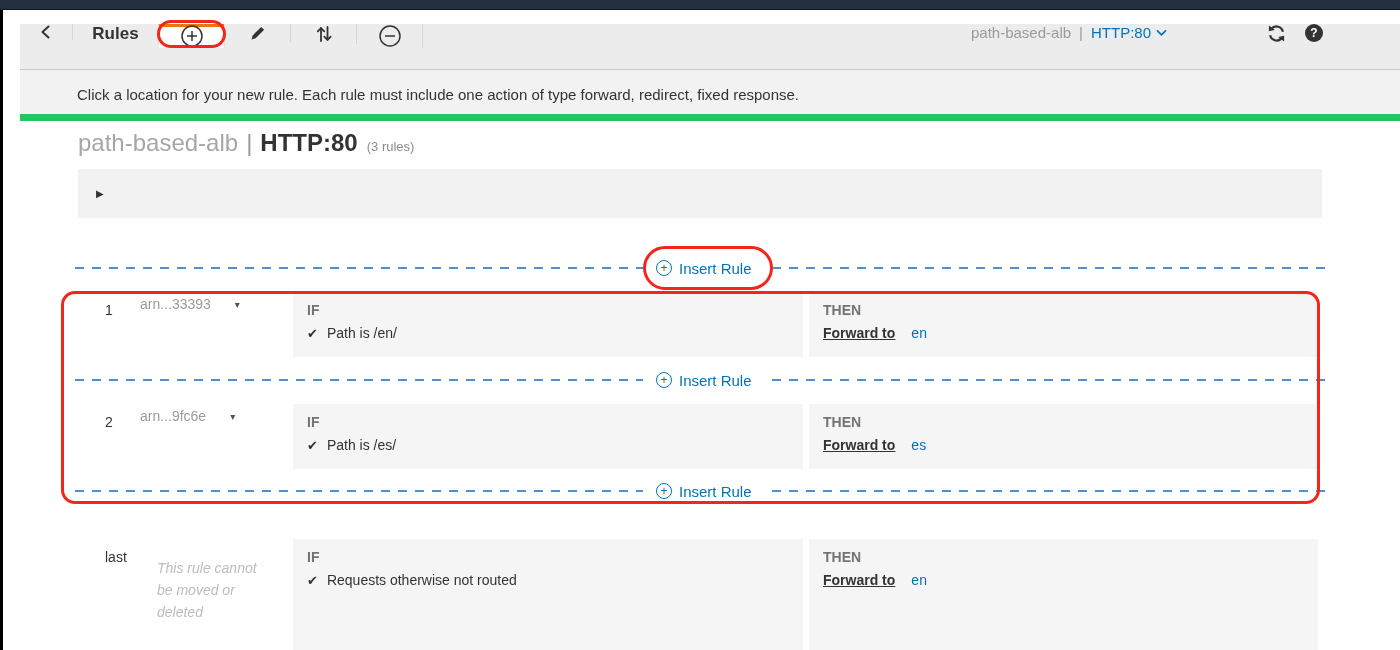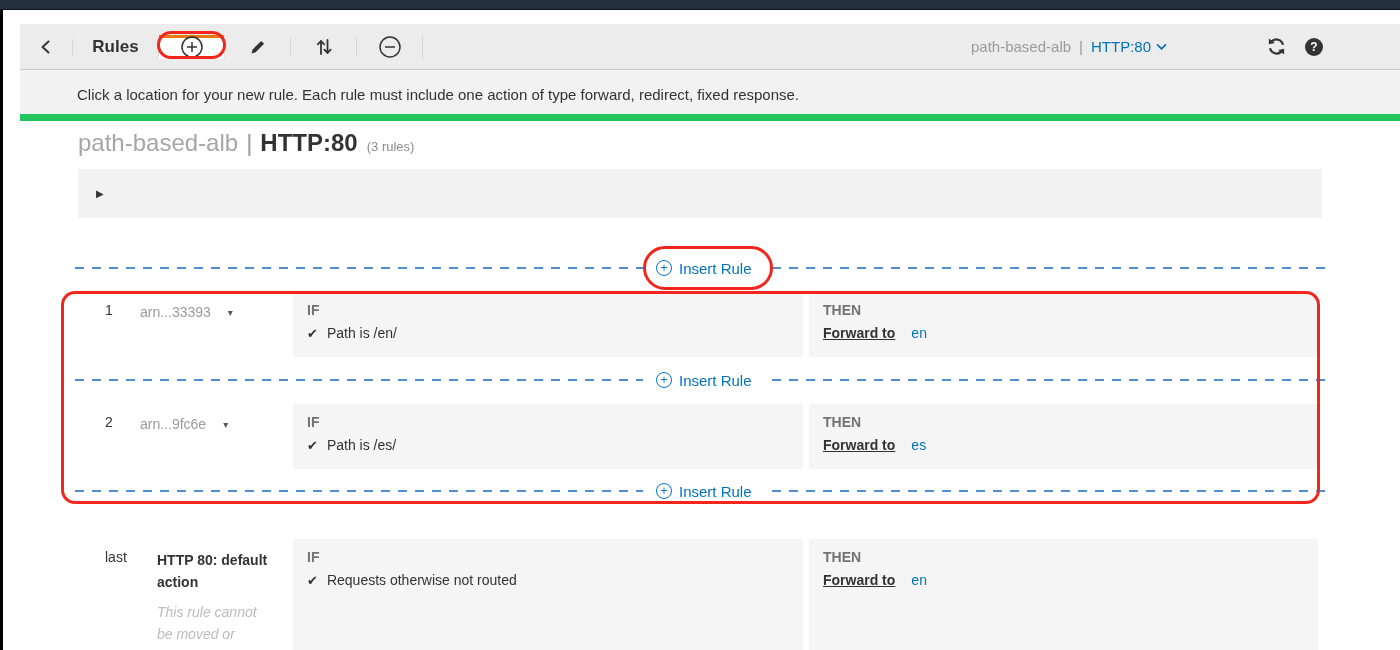--- a/index.html
+++ b/index.html
@@ -3,21 +3,21 @@
 <meta charset="utf-8">
 <style>
   html,body{margin:0;padding:0;background:#fff;}
   .screen{position:relative;width:1400px;height:650px;overflow:hidden;background:#fff;
     font-family:"Liberation Sans","DejaVu Sans",sans-serif;color:#333;}
   .left-edge{position:absolute;left:0;top:0;width:3px;height:650px;background:#000;}
   .topnav{position:absolute;left:0;top:0;width:1400px;height:9px;background:#232f3e;border-bottom:1px solid #10161d;}
 
   
   .toolbar{position:absolute;left:20px;top:24px;width:1380px;height:46px;background:#ececec;
-    border-bottom:1px solid #c9c9c9;display:flex;align-items:center;box-sizing:border-box;}
+    border-bottom:1px solid #c9c9c9;display:flex;align-items:flex-start;box-sizing:border-box;}
   .tb-btn{width:65px;display:flex;align-items:center;justify-content:center;
     border-right:1px solid #d5d5d5;cursor:pointer;position:relative;}
   .tb-btn.back{width:52px;}
   .tb-title{width:85px;display:flex;align-items:center;justify-content:center;
     font-size:17px;font-weight:bold;color:#333;border-right:1px solid #d5d5d5;}
   .tb-btn.add{background:#fff;box-shadow:inset 0 3px 0 #e47911;border-right:1px solid #e0e0e0;}
   .annot{position:absolute;border:3px solid #f3261d;pointer-events:none;z-index:6;box-sizing:border-box;}
   .oval-add{left:-2px;right:-2px;top:-4px;bottom:0;border-radius:15px;}
   .tb-spacer{flex:1;}
   .tb-context{display:flex;align-items:center;font-size:15px;margin-right:100px;}
@@ -58,22 +58,22 @@
   .row1{top:254px;} .row2{top:366px;} .row3{top:477px;}
   .oval-insert{left:643px;top:246px;width:130px;height:44px;border-radius:22px;}
   .rect-rules{left:61px;top:291px;width:1259px;height:213px;border-radius:14px;}
 
   
   .rule-row{position:absolute;left:78px;width:1240px;display:flex;align-items:stretch;}
   .rrow1{top:292px;height:65px;}
   .rrow2{top:404px;height:65px;}
   .rrow3{top:539px;height:135px;}
   .col-num{width:62px;box-sizing:border-box;padding:10px 0 0 27px;font-size:14px;color:#333;}
-  .col-arn{width:153px;box-sizing:border-box;padding-top:12px;font-size:14px;color:#9b9b9b;
-    display:flex;align-items:flex-start;gap:17px;cursor:pointer;}
+  .col-arn{width:153px;box-sizing:border-box;padding-top:4px;font-size:14px;color:#9b9b9b;
+    display:flex;align-items:flex-start;gap:24px;cursor:pointer;}
   .caret-sm{font-size:10px;color:#555;margin-top:3px;}
   .col-default{width:153px;box-sizing:border-box;padding:10px 0 0 17px;cursor:default;}
   .rule-name{font-weight:bold;font-size:14px;color:#333;line-height:22px;width:122px;}
   .rule-note{font-style:italic;font-size:14px;color:#bcbcbc;line-height:22px;width:112px;margin-top:8px;}
   .panel{background:#f5f5f5;box-sizing:border-box;padding:10px 14px;}
   .panel.if{width:510px;margin-right:6px;}
   .panel.then{width:509px;}
   .p-title{font-weight:bold;font-size:14px;color:#737373;}
   .p-line{margin-top:7px;font-size:14px;color:#333;display:flex;align-items:center;}
   .check{font-size:13px;margin-right:9px;}
@@ -237,21 +237,20 @@
     <div class="dash"></div>
     <div class="insert-btn">
       <span class="plus-o">+</span>
       <span>Insert Rule</span>
     </div>
   </div>
 
   <div class="rule-row rrow3">
     <div class="col-num">last</div>
     <div class="col-default">
-      <div class="rule-name">HTTP 80: default action</div>
       <div class="rule-note">This rule cannot be moved or deleted</div>
     </div>
     <div class="panel if">
       <div class="p-title">IF</div>
       <div class="p-line">
         <span class="check">✔</span>
         <span>Requests otherwise not routed</span>
       </div>
     </div>
     <div class="panel then">

